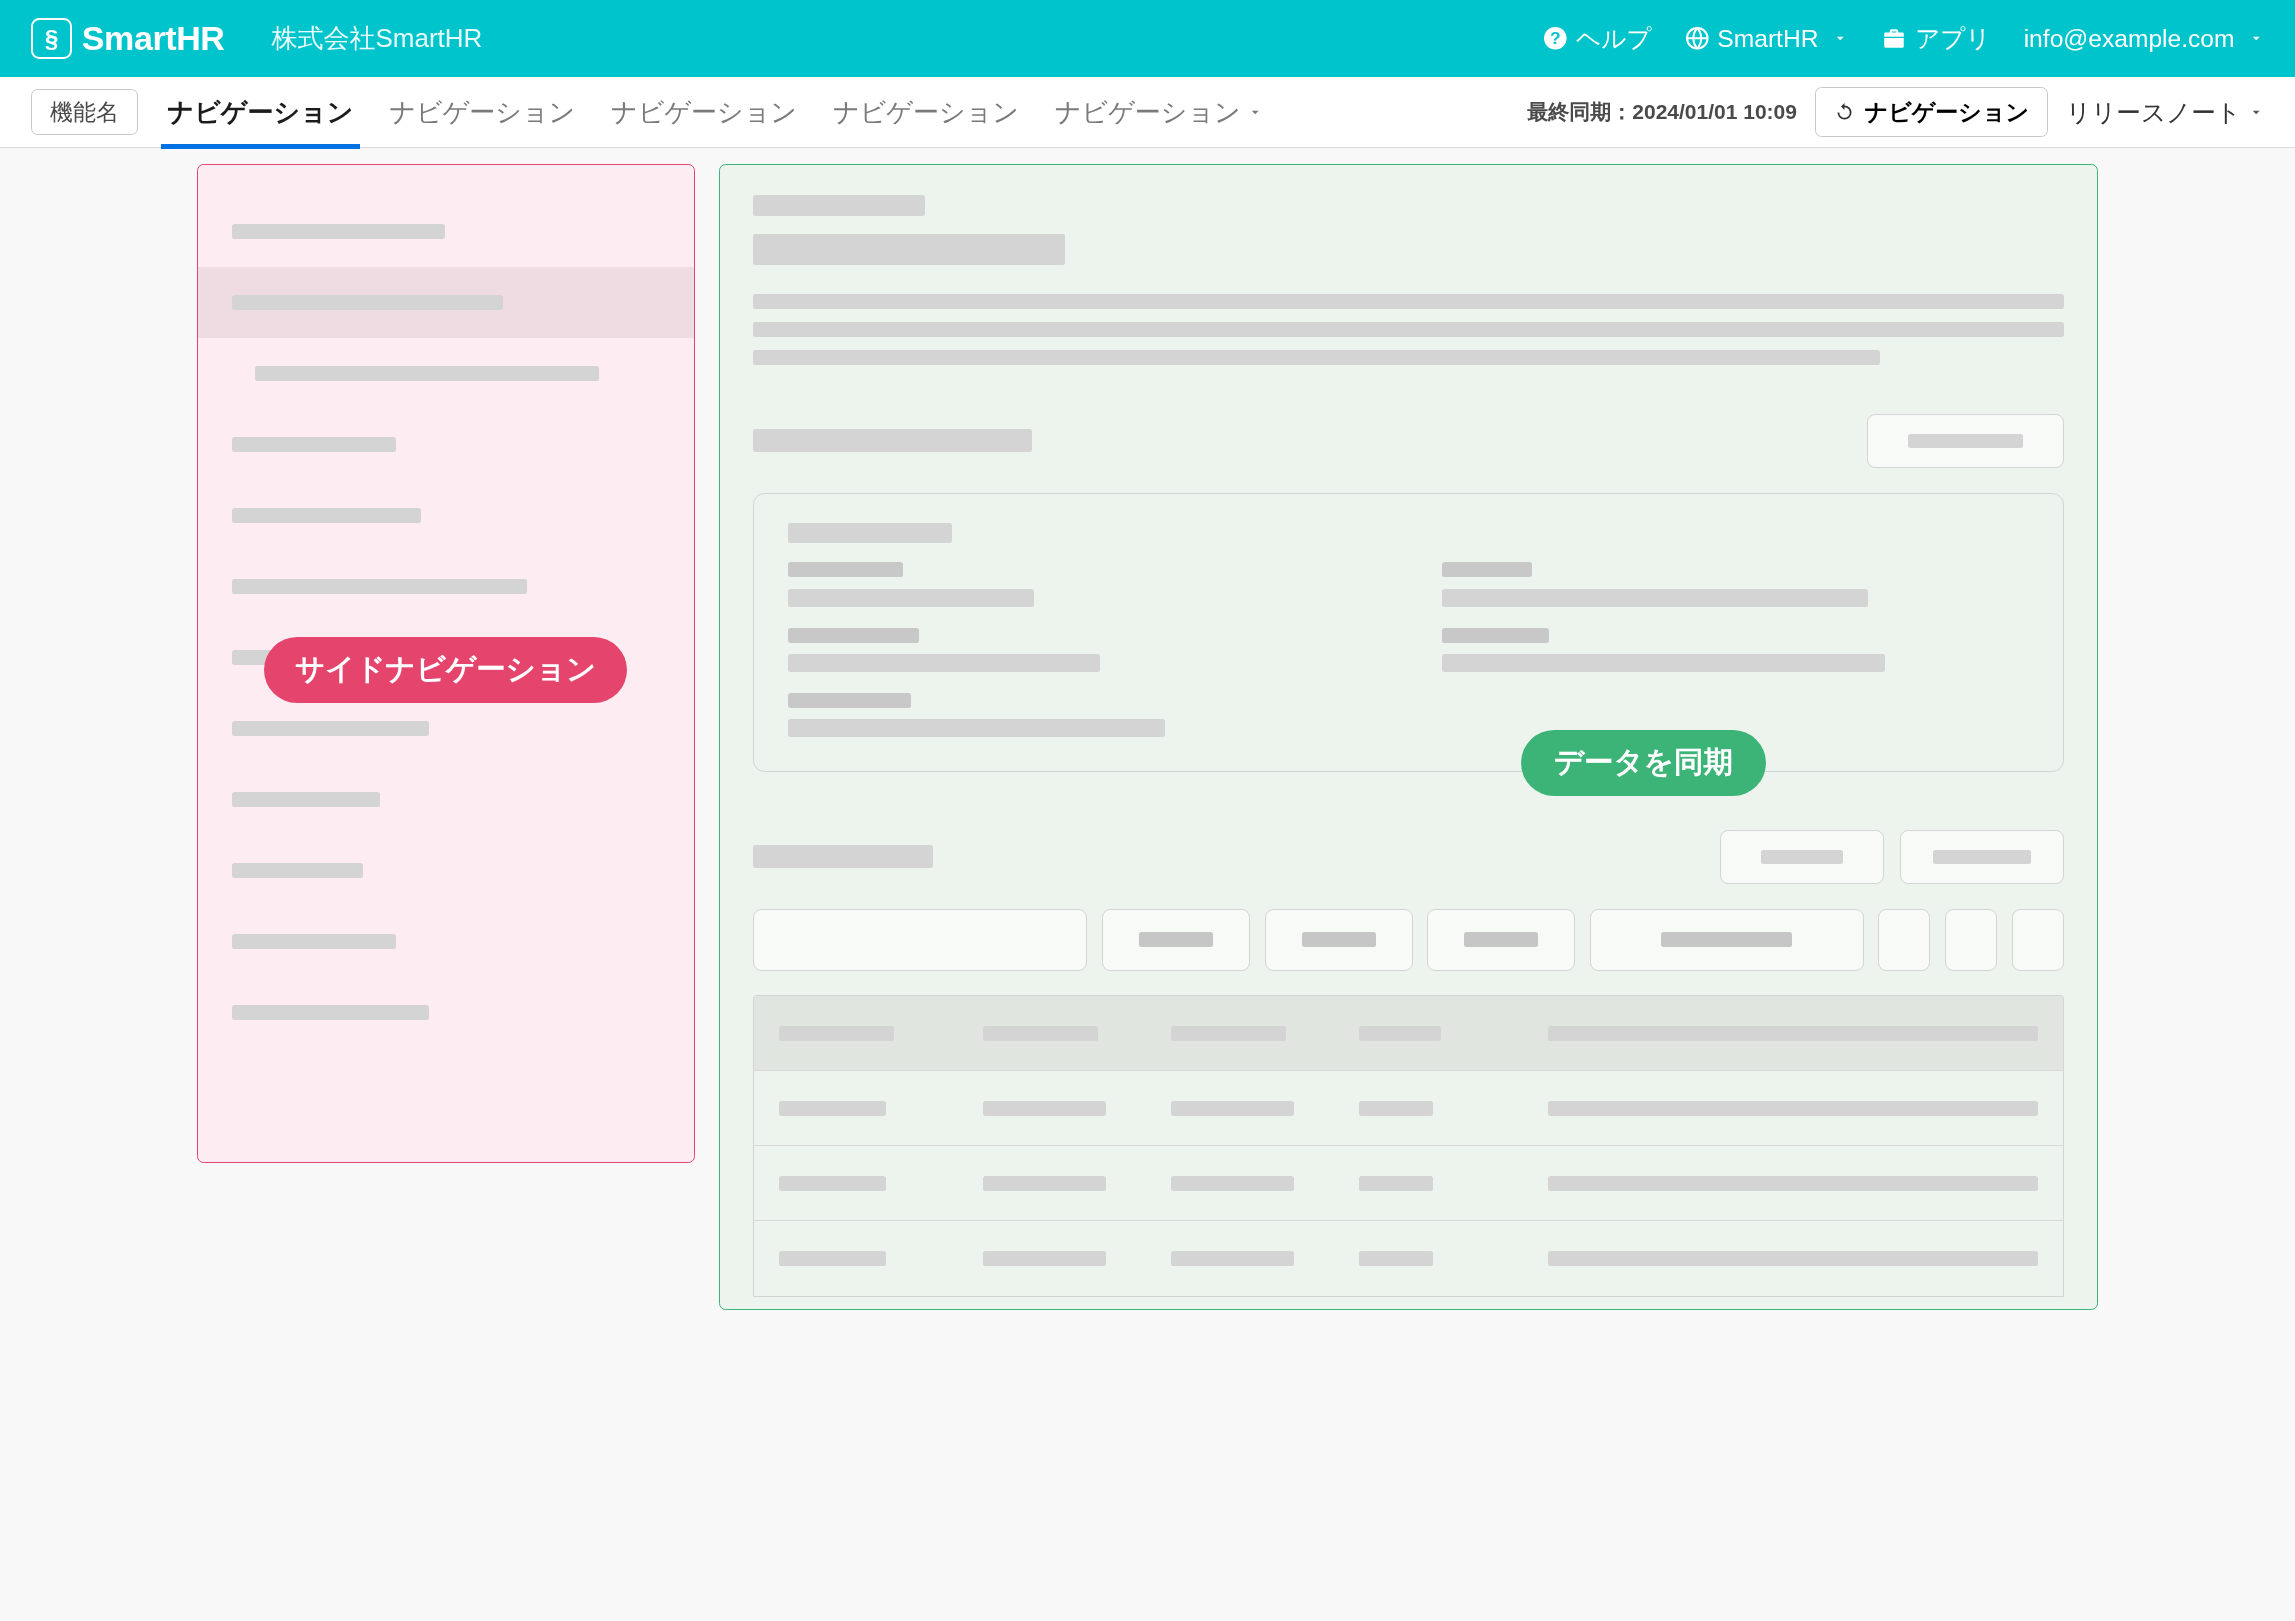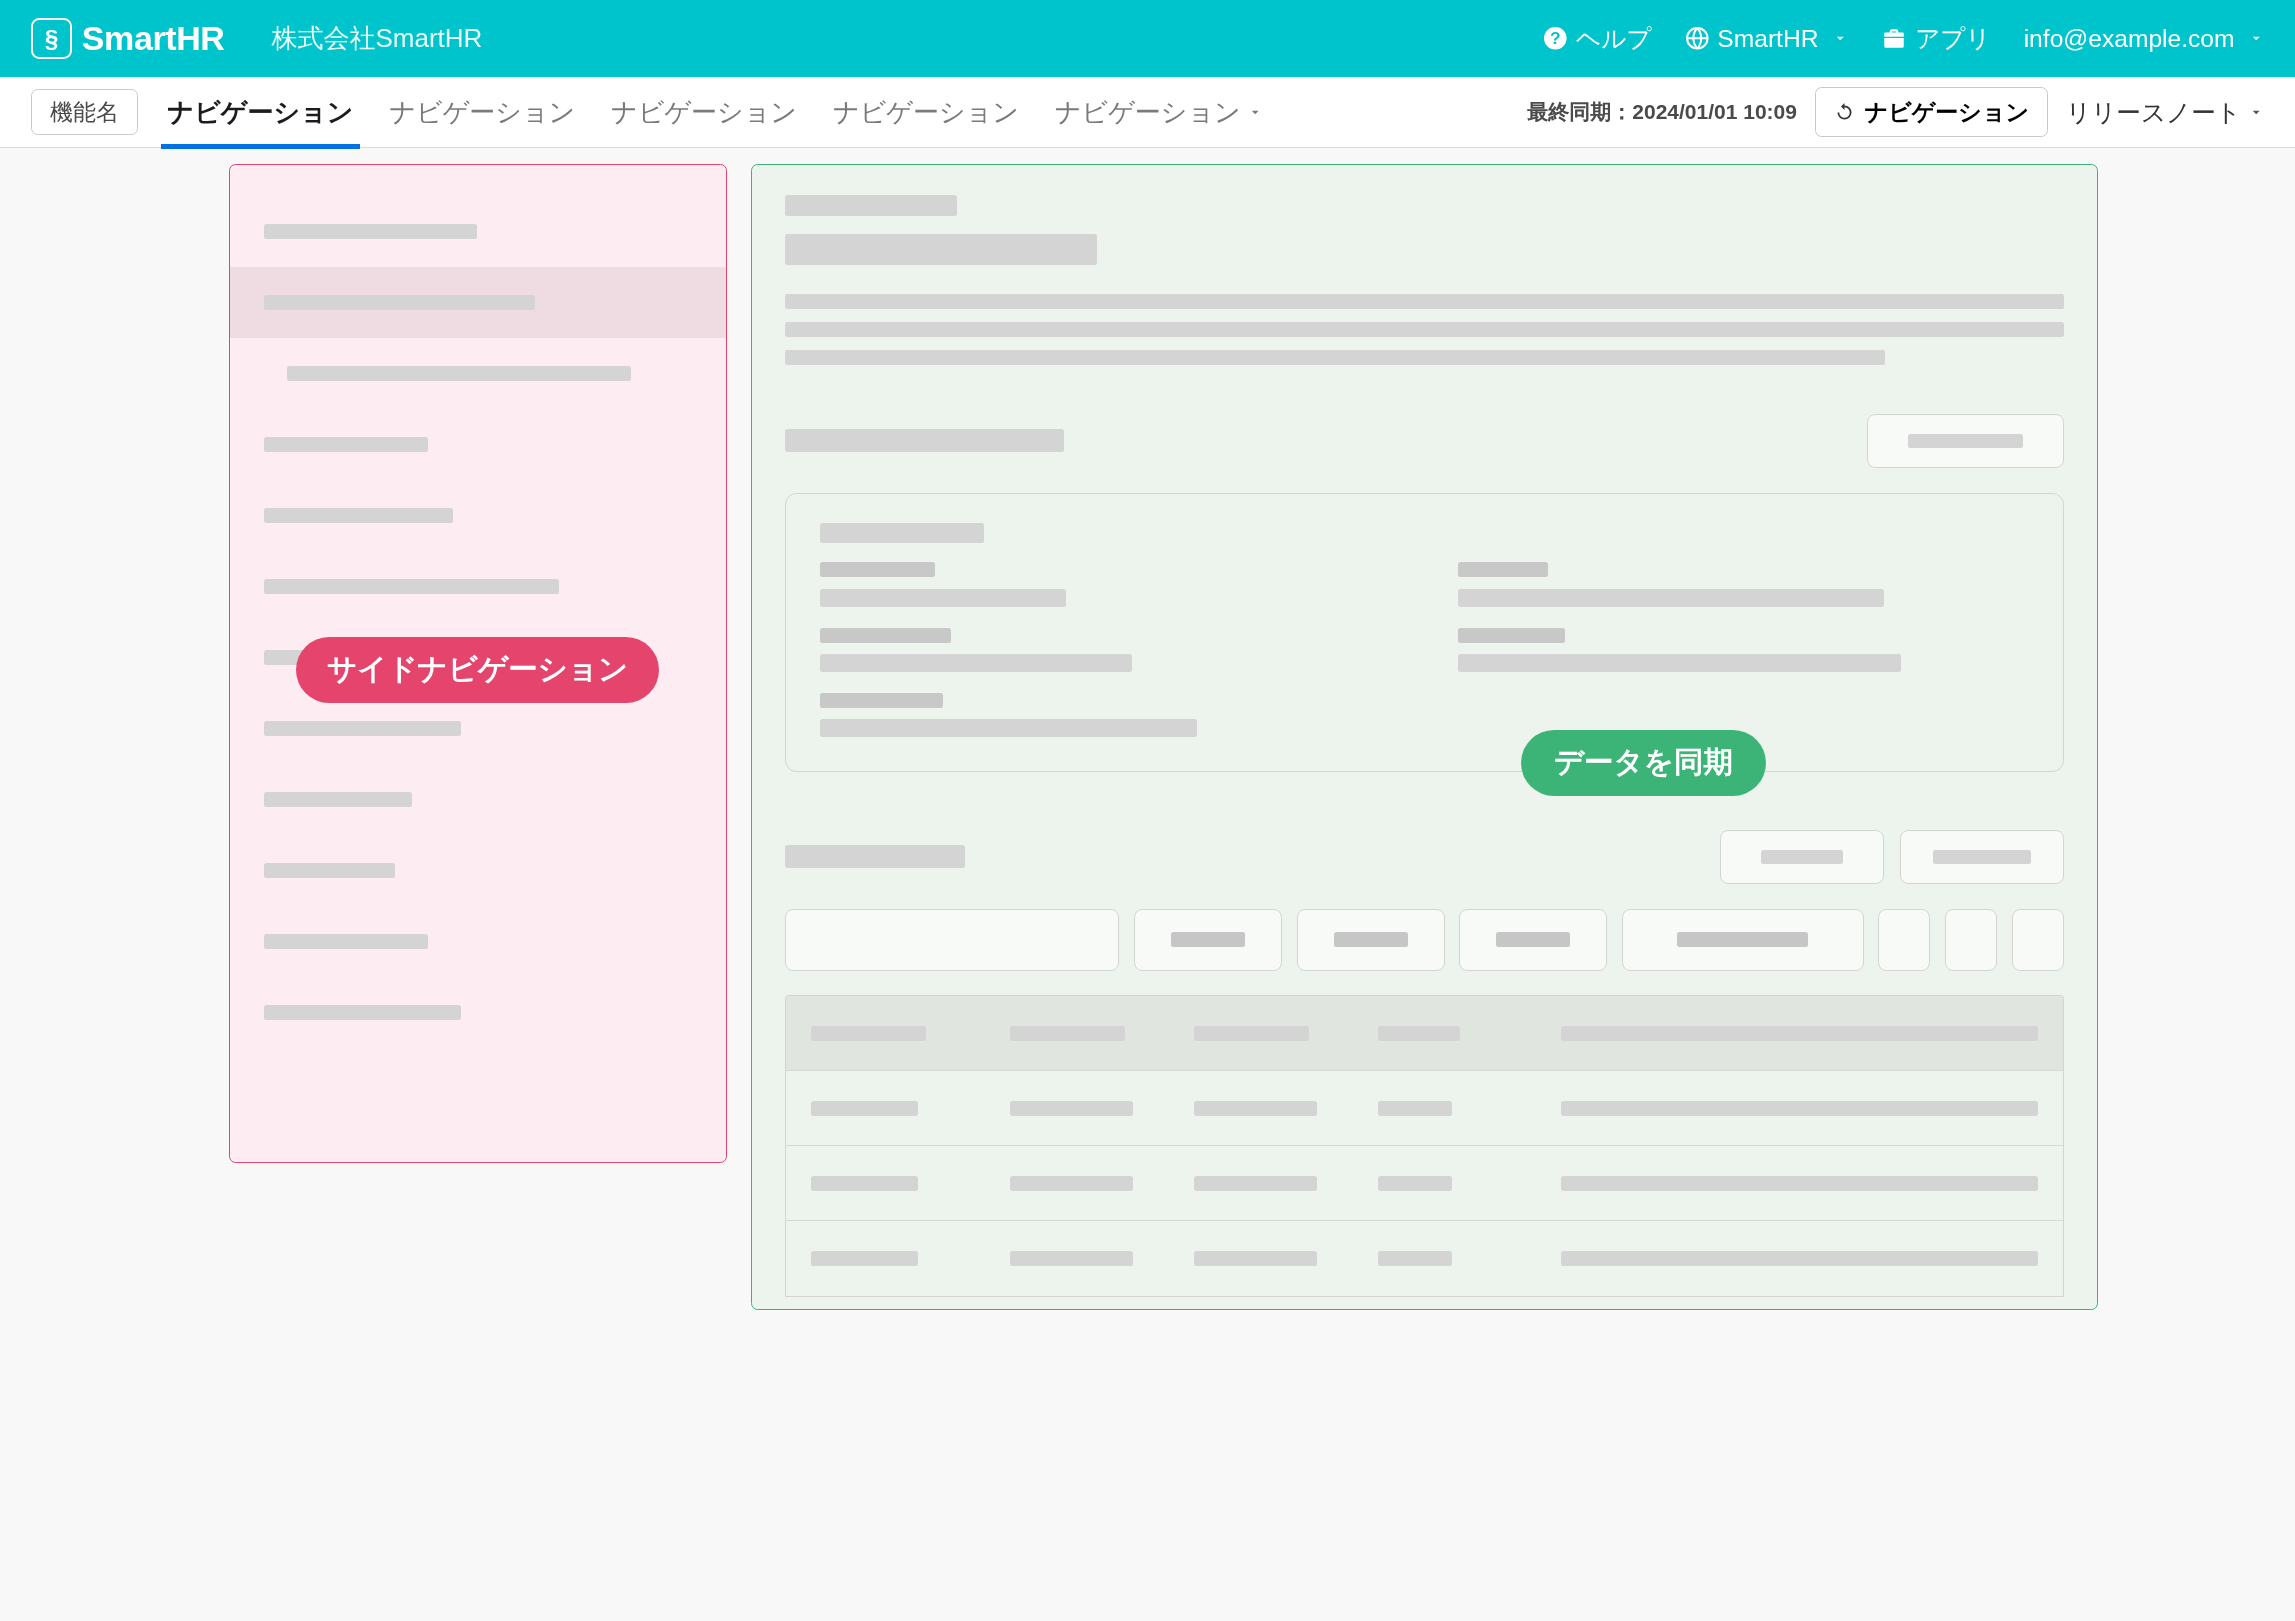--- a/index.html
+++ b/index.html
@@ -120,21 +120,20 @@
   display: flex;
   align-items: center;
   gap: 6.6px;
 }
 
 
 .main {
   padding: 16.4px 197px 33px 197px;
   display: flex;
   gap: 24px;
-  margin-left: 32px;
 }
 
 
 .sidenav {
   width: 498px;
   height: 999px;
   background: #fdedf2;
   border: 1.6px solid #e5456d;
   border-radius: 6.6px;
   padding: 31px 0;

